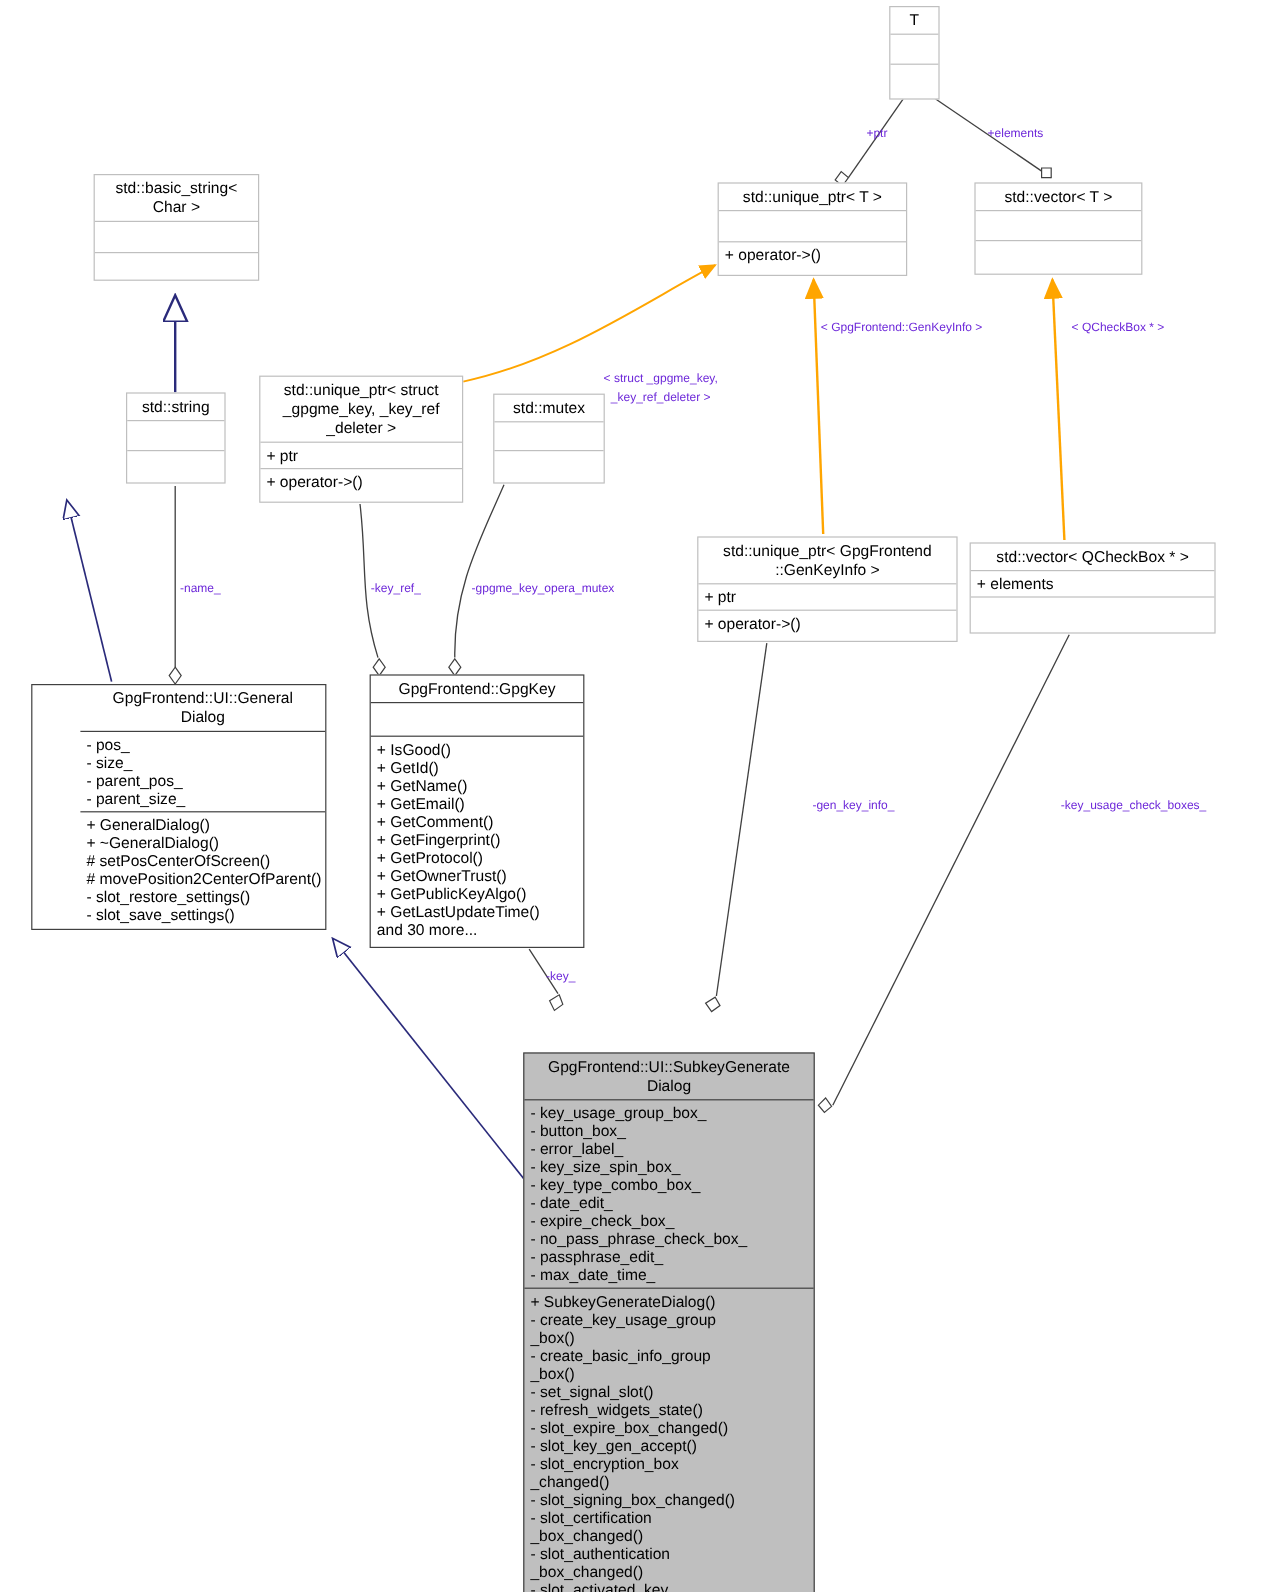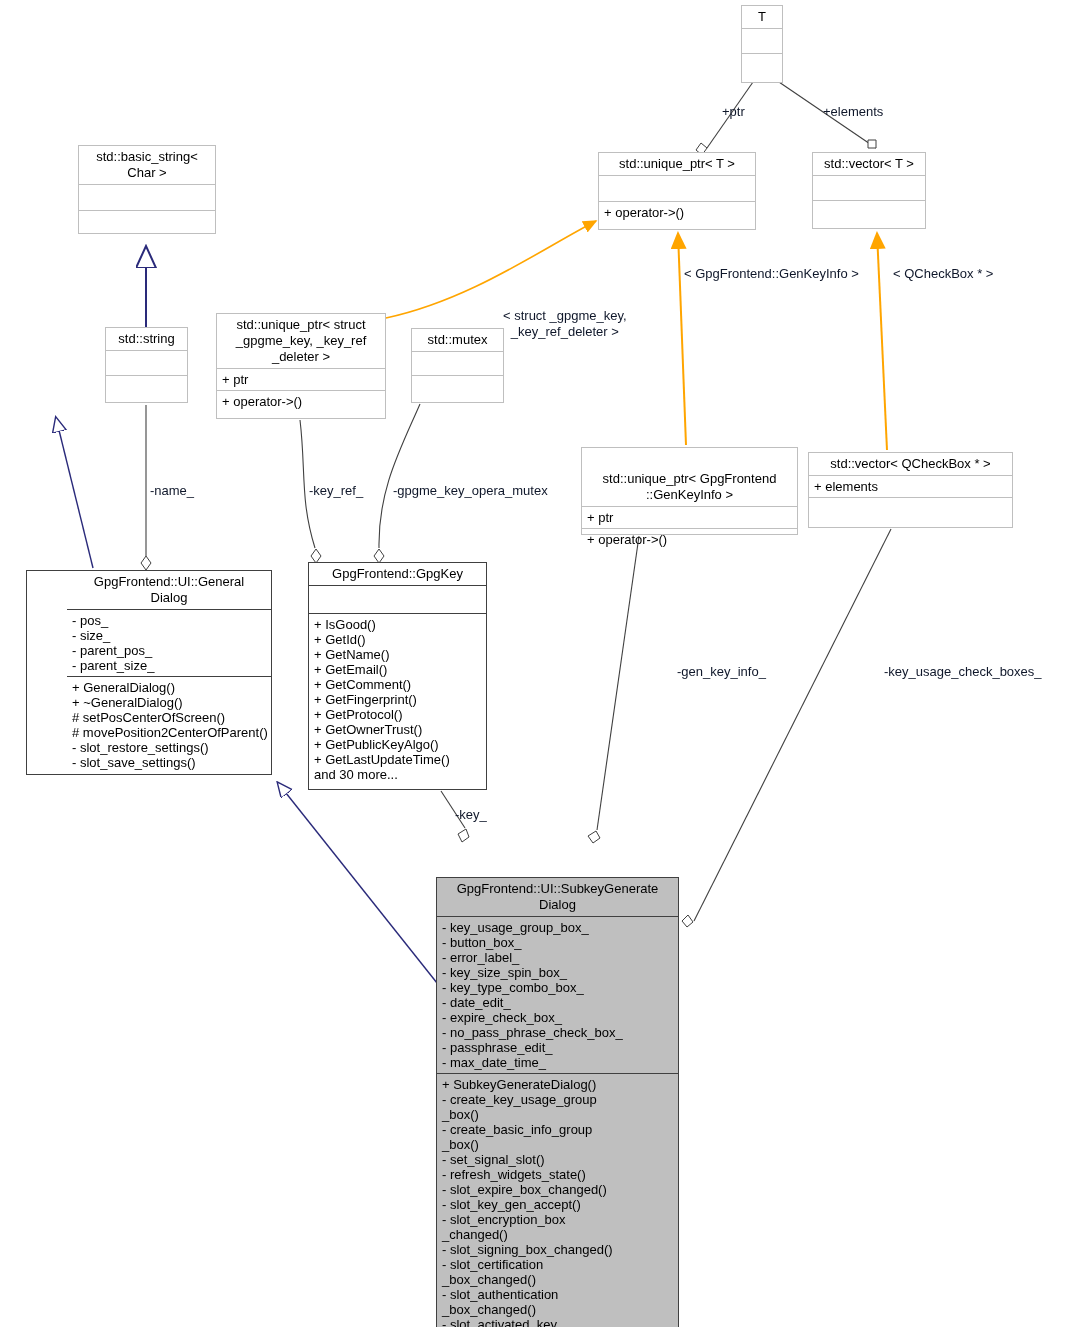--- a/index.html
+++ b/index.html
@@ -13,21 +13,21 @@
   .node .sec{box-sizing:border-box;}
   .node .sec + .sec{border-top:1px solid #bfbfbf;}
   .node.dark .sec + .sec{border-top:1px solid #404040;}
   .node.focus .sec + .sec{border-top:1px solid #404040;}
 
   .title{text-align:center;font-size:13px;color:#000;line-height:16px;padding:3px 4px;}
   .members{font-size:13px;color:#000;line-height:15px;padding:3px 5px;white-space:pre;}
   .members.empty{padding:0;}
   .mline{white-space:pre;}
 
-  .elabel{position:absolute;font-size:13px;color:#0f172a;line-height:16px;white-space:pre;text-align:center;}
+  .elabel{position:absolute;font-size:10px;color:#6d28d9;line-height:16px;white-space:pre;text-align:center;}
 </style>
 </head>
 <body>
 
 <div id="canvas">
 
   <svg class="edges" viewBox="0 0 1065 1327">
     <defs>
       <marker id="hollowArrow" markerWidth="12" markerHeight="12" refX="10" refY="5" orient="auto">
         <path d="M0,0 L11,5 L0,10 z" fill="#ffffff" stroke="#2a2a7a" stroke-width="1"></path>
@@ -77,21 +77,21 @@
     <div class="sec members empty" style="height:25px;"></div>
     <div class="sec members empty" style="height:26px;"></div>
   </div>
 
   <div class="node" style="left:598px;top:152px;width:158px;height:78px;">
     <div class="sec title">std::unique_ptr&lt; T &gt;</div>
     <div class="sec members empty" style="height:26px;"></div>
     <div class="sec members"><span class="mline">+ operator-&gt;()</span></div>
   </div>
 
-  <div class="node" style="left:812px;top:152px;width:114px;height:77px;">
+  <div class="node" style="left:812px;top:152px;width:140px;height:77px;">
     <div class="sec title">std::vector&lt; T &gt;</div>
     <div class="sec members empty" style="height:25px;"></div>
     <div class="sec members empty" style="height:26px;"></div>
   </div>
 
   <div class="node" style="left:78px;top:145px;width:138px;height:89px;">
     <div class="sec title" style="white-space:pre;">std::basic_string&lt;
 Char &gt;</div>
     <div class="sec members empty" style="height:26px;"></div>
     <div class="sec members empty" style="height:26px;"></div>
@@ -112,21 +112,21 @@
     <div class="sec members"><span class="mline">+ operator-&gt;()</span></div>
   </div>
 
   <div class="node" style="left:411px;top:328px;width:93px;height:75px;">
     <div class="sec title">std::mutex</div>
     <div class="sec members empty" style="height:24px;"></div>
     <div class="sec members empty" style="height:25px;"></div>
   </div>
 
   <div class="node" style="left:581px;top:447px;width:217px;height:88px;">
-    <div class="sec title" style="white-space:pre;margin-top:20px;">std::unique_ptr&lt; GpgFrontend
+    <div class="sec title" style="white-space:pre;">std::unique_ptr&lt; GpgFrontend
 ::GenKeyInfo &gt;</div>
     <div class="sec members"><span class="mline">+ ptr</span></div>
     <div class="sec members"><span class="mline">+ operator-&gt;()</span></div>
   </div>
 
   <div class="node" style="left:808px;top:452px;width:205px;height:76px;">
     <div class="sec title">std::vector&lt; QCheckBox * &gt;</div>
     <div class="sec members"><span class="mline">+ elements</span></div>
     <div class="sec members empty" style="height:25px;"></div>
   </div>

